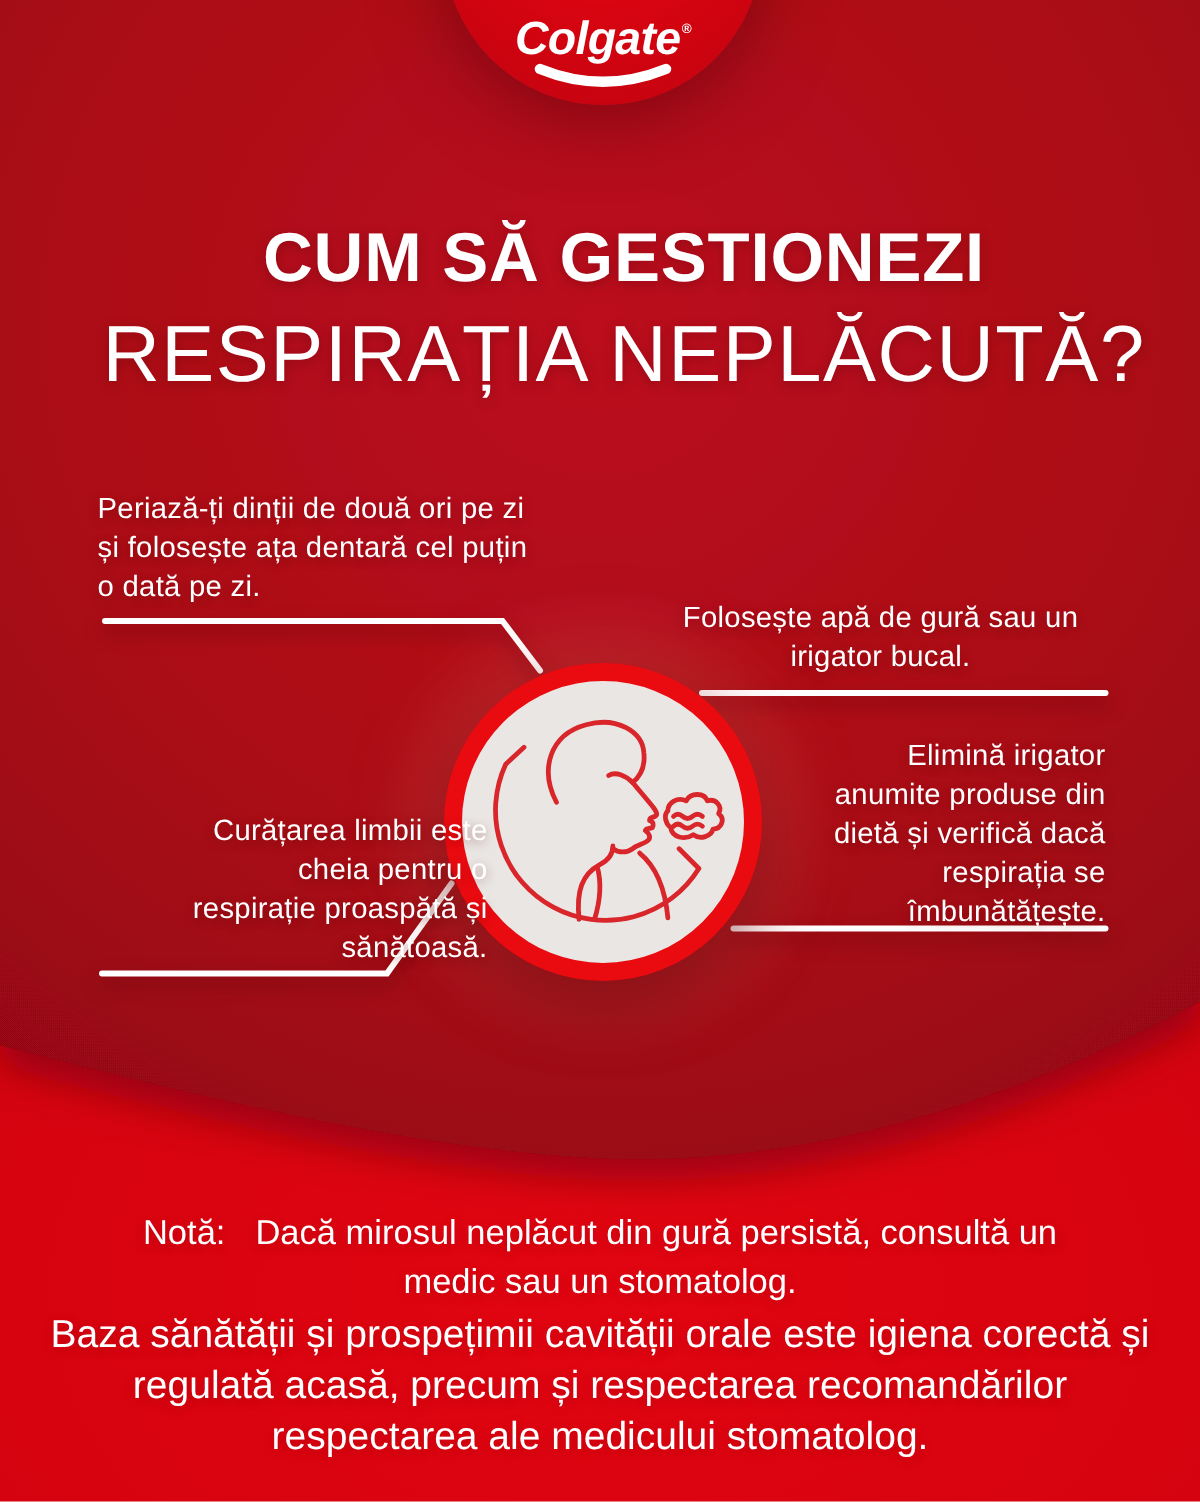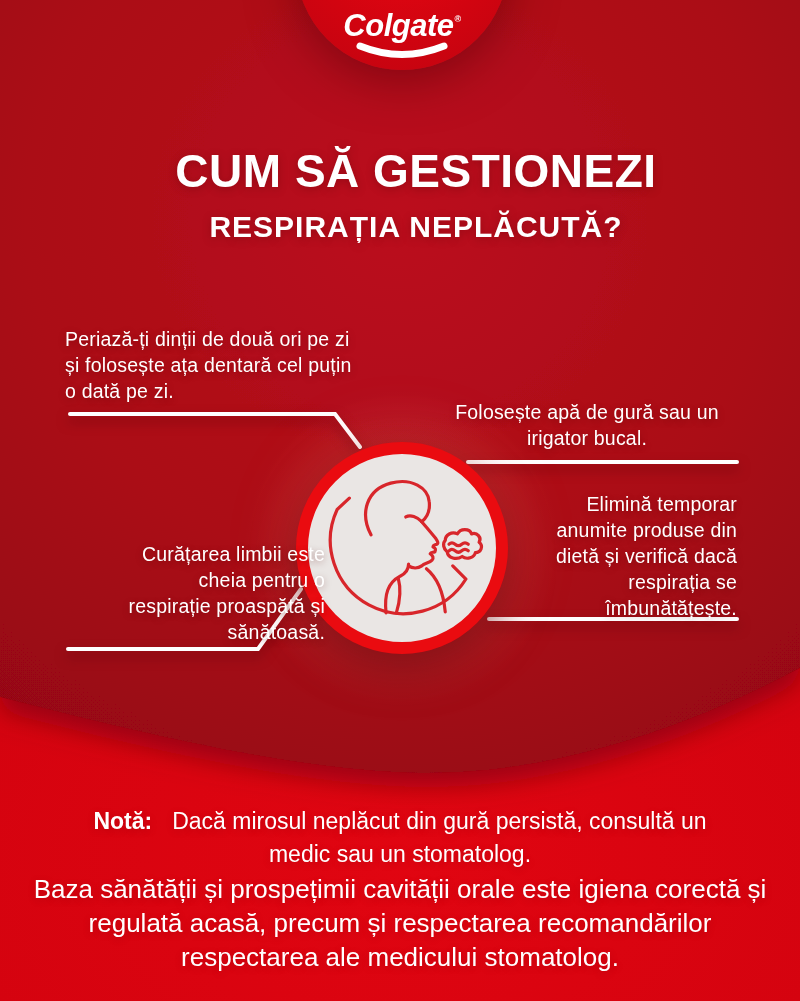--- a/index.html
+++ b/index.html
@@ -27,21 +27,21 @@
     display:block; font-style:italic; font-weight:700; font-size:31px; line-height:30px;
     letter-spacing:-0.5px; color:#fff;
   }
   .logo-word sup{ font-size:9px; font-style:normal; vertical-align:14px; margin-left:1px;}
   svg.smile{ display:block; margin:1px auto 0; }
 
   
   .title{ position:absolute; top:143px; left:0; width:800px; text-align:center;
           text-shadow:0 2px 8px rgba(90,0,10,.35);padding-left:32px; }
   .t1{ font-size:46px; font-weight:800; letter-spacing:0.5px; line-height:56px; }
-  .t2{ font-size:30px; font-weight:700; letter-spacing:1px; line-height:52px; margin-top:2px; }
+  .t2{ font-size:53px; font-weight:400; letter-spacing:1px; line-height:52px; margin-top:12px; }
 
   
   svg.connectors{ position:absolute; left:0; top:0; pointer-events:none; }
   svg.connectors polyline{ filter: drop-shadow(0 6px 6px rgba(90,0,10,.55)); }
 
   
   .glow{ position:absolute; left:182px; top:328px; width:440px; height:440px; border-radius:50%;
     background: radial-gradient(closest-side, rgba(255,150,140,.22), rgba(255,150,140,0) 72%); }
 
   
@@ -56,21 +56,21 @@
   .tip{ position:absolute; font-size:19.5px; line-height:26px; letter-spacing:0.2px;
         text-shadow:0 2px 7px rgba(90,0,10,.4); }
   .tip1{ left:65px; top:326px; width:310px; text-align:left; }
   .tip2{ left:437px; top:399px; width:300px; text-align:center; }
   .tip3{ left:65px; top:541px; width:260px; text-align:right; }
   .tip4{ left:495px; top:491px; width:242px; text-align:right; }
 
   
   .note{ position:absolute; top:805px; left:0; width:800px; text-align:center;
          font-size:23px; line-height:33px; text-shadow:0 2px 7px rgba(120,0,10,.25); }
-  .note .note-label{ font-weight:700; margin-right:20px; }
+  .note .note-label{ font-weight:400; margin-right:20px; }
   .closing{ position:absolute; top:872px; left:0; width:800px; text-align:center;
             font-size:26px; line-height:34px; text-shadow:0 2px 7px rgba(120,0,10,.25); }
 </style>
 </head>
 <body>
 
 <div class="stage">
 
   <svg class="bg" width="800" height="1001" viewBox="0 0 800 1001">
     <defs>
@@ -140,21 +140,21 @@
   </div>
 
   <div class="tip tip3">
     <div>Curățarea limbii este</div>
     <div>cheia pentru o</div>
     <div>respirație proaspătă și</div>
     <div>sănătoasă.</div>
   </div>
 
   <div class="tip tip4">
-    <div>Elimină temporar</div>
+    <div>Elimină irigator</div>
     <div>anumite produse din</div>
     <div>dietă și verifică dacă</div>
     <div>respirația se</div>
     <div>îmbunătățește.</div>
   </div>
 
   <div class="note">
     <div><span class="note-label">Notă:</span><span>Dacă mirosul neplăcut din gură persistă, consultă un</span></div>
     <div>medic sau un stomatolog.</div>
   </div>

